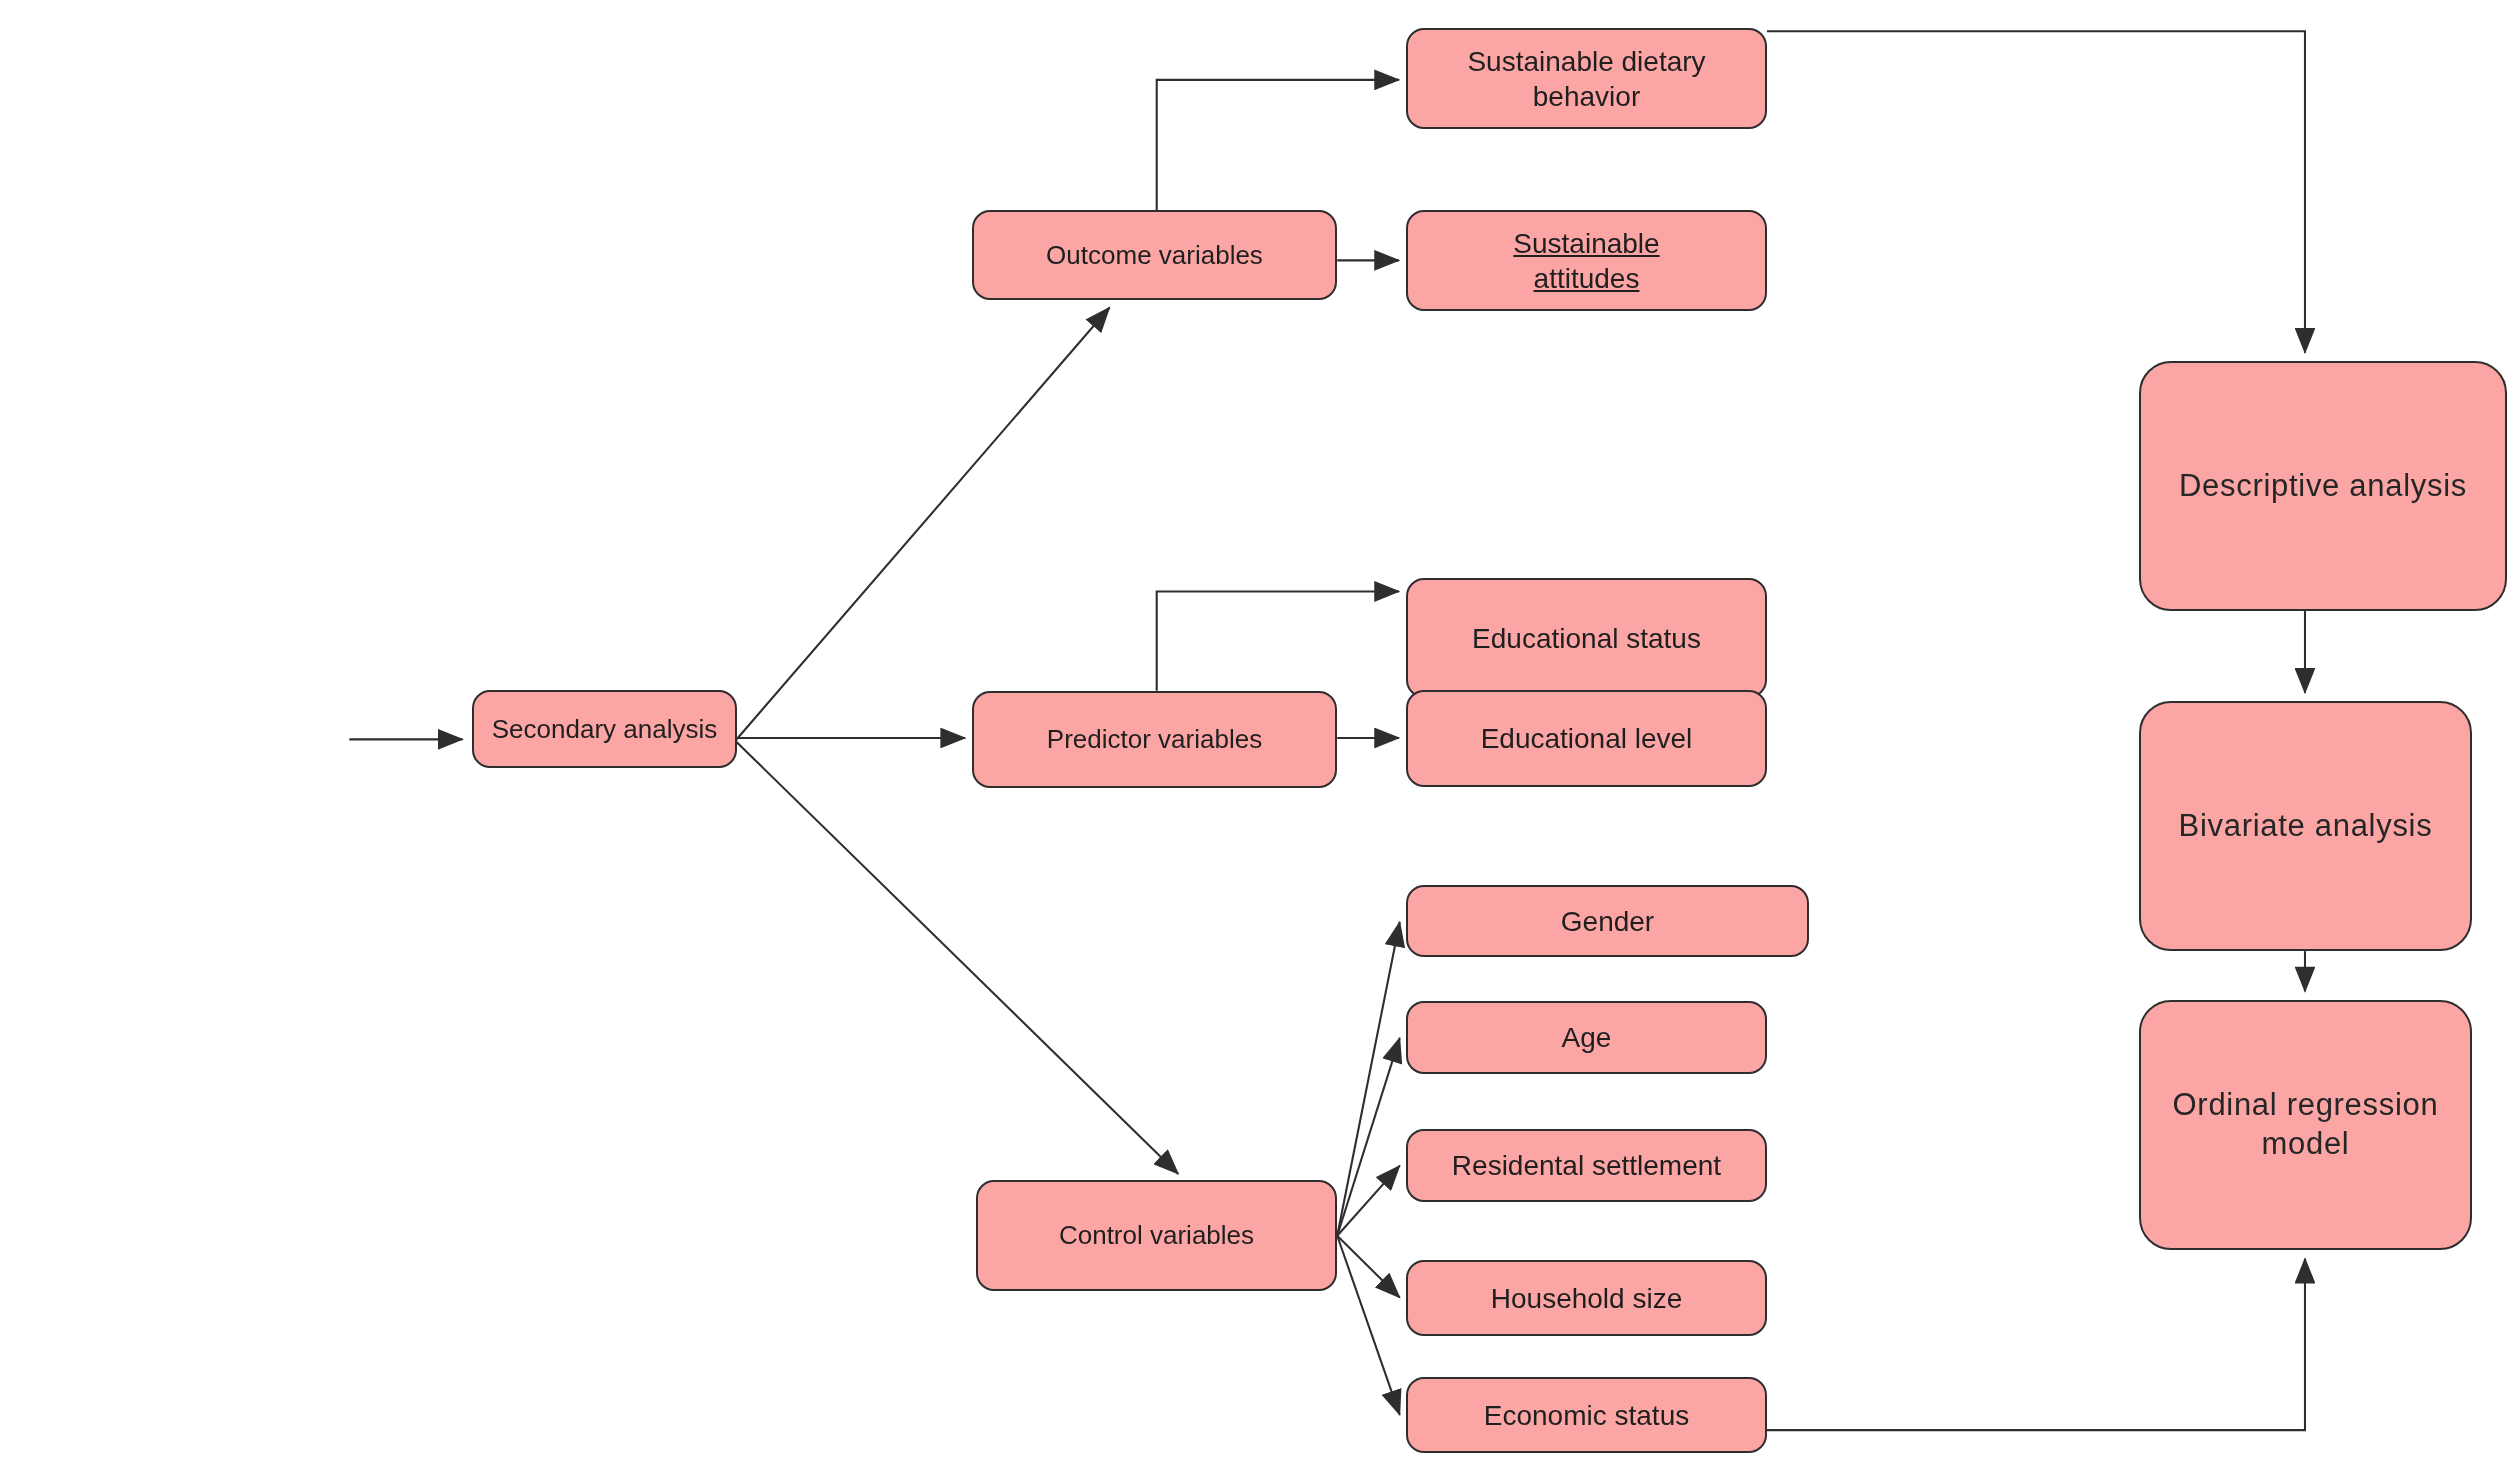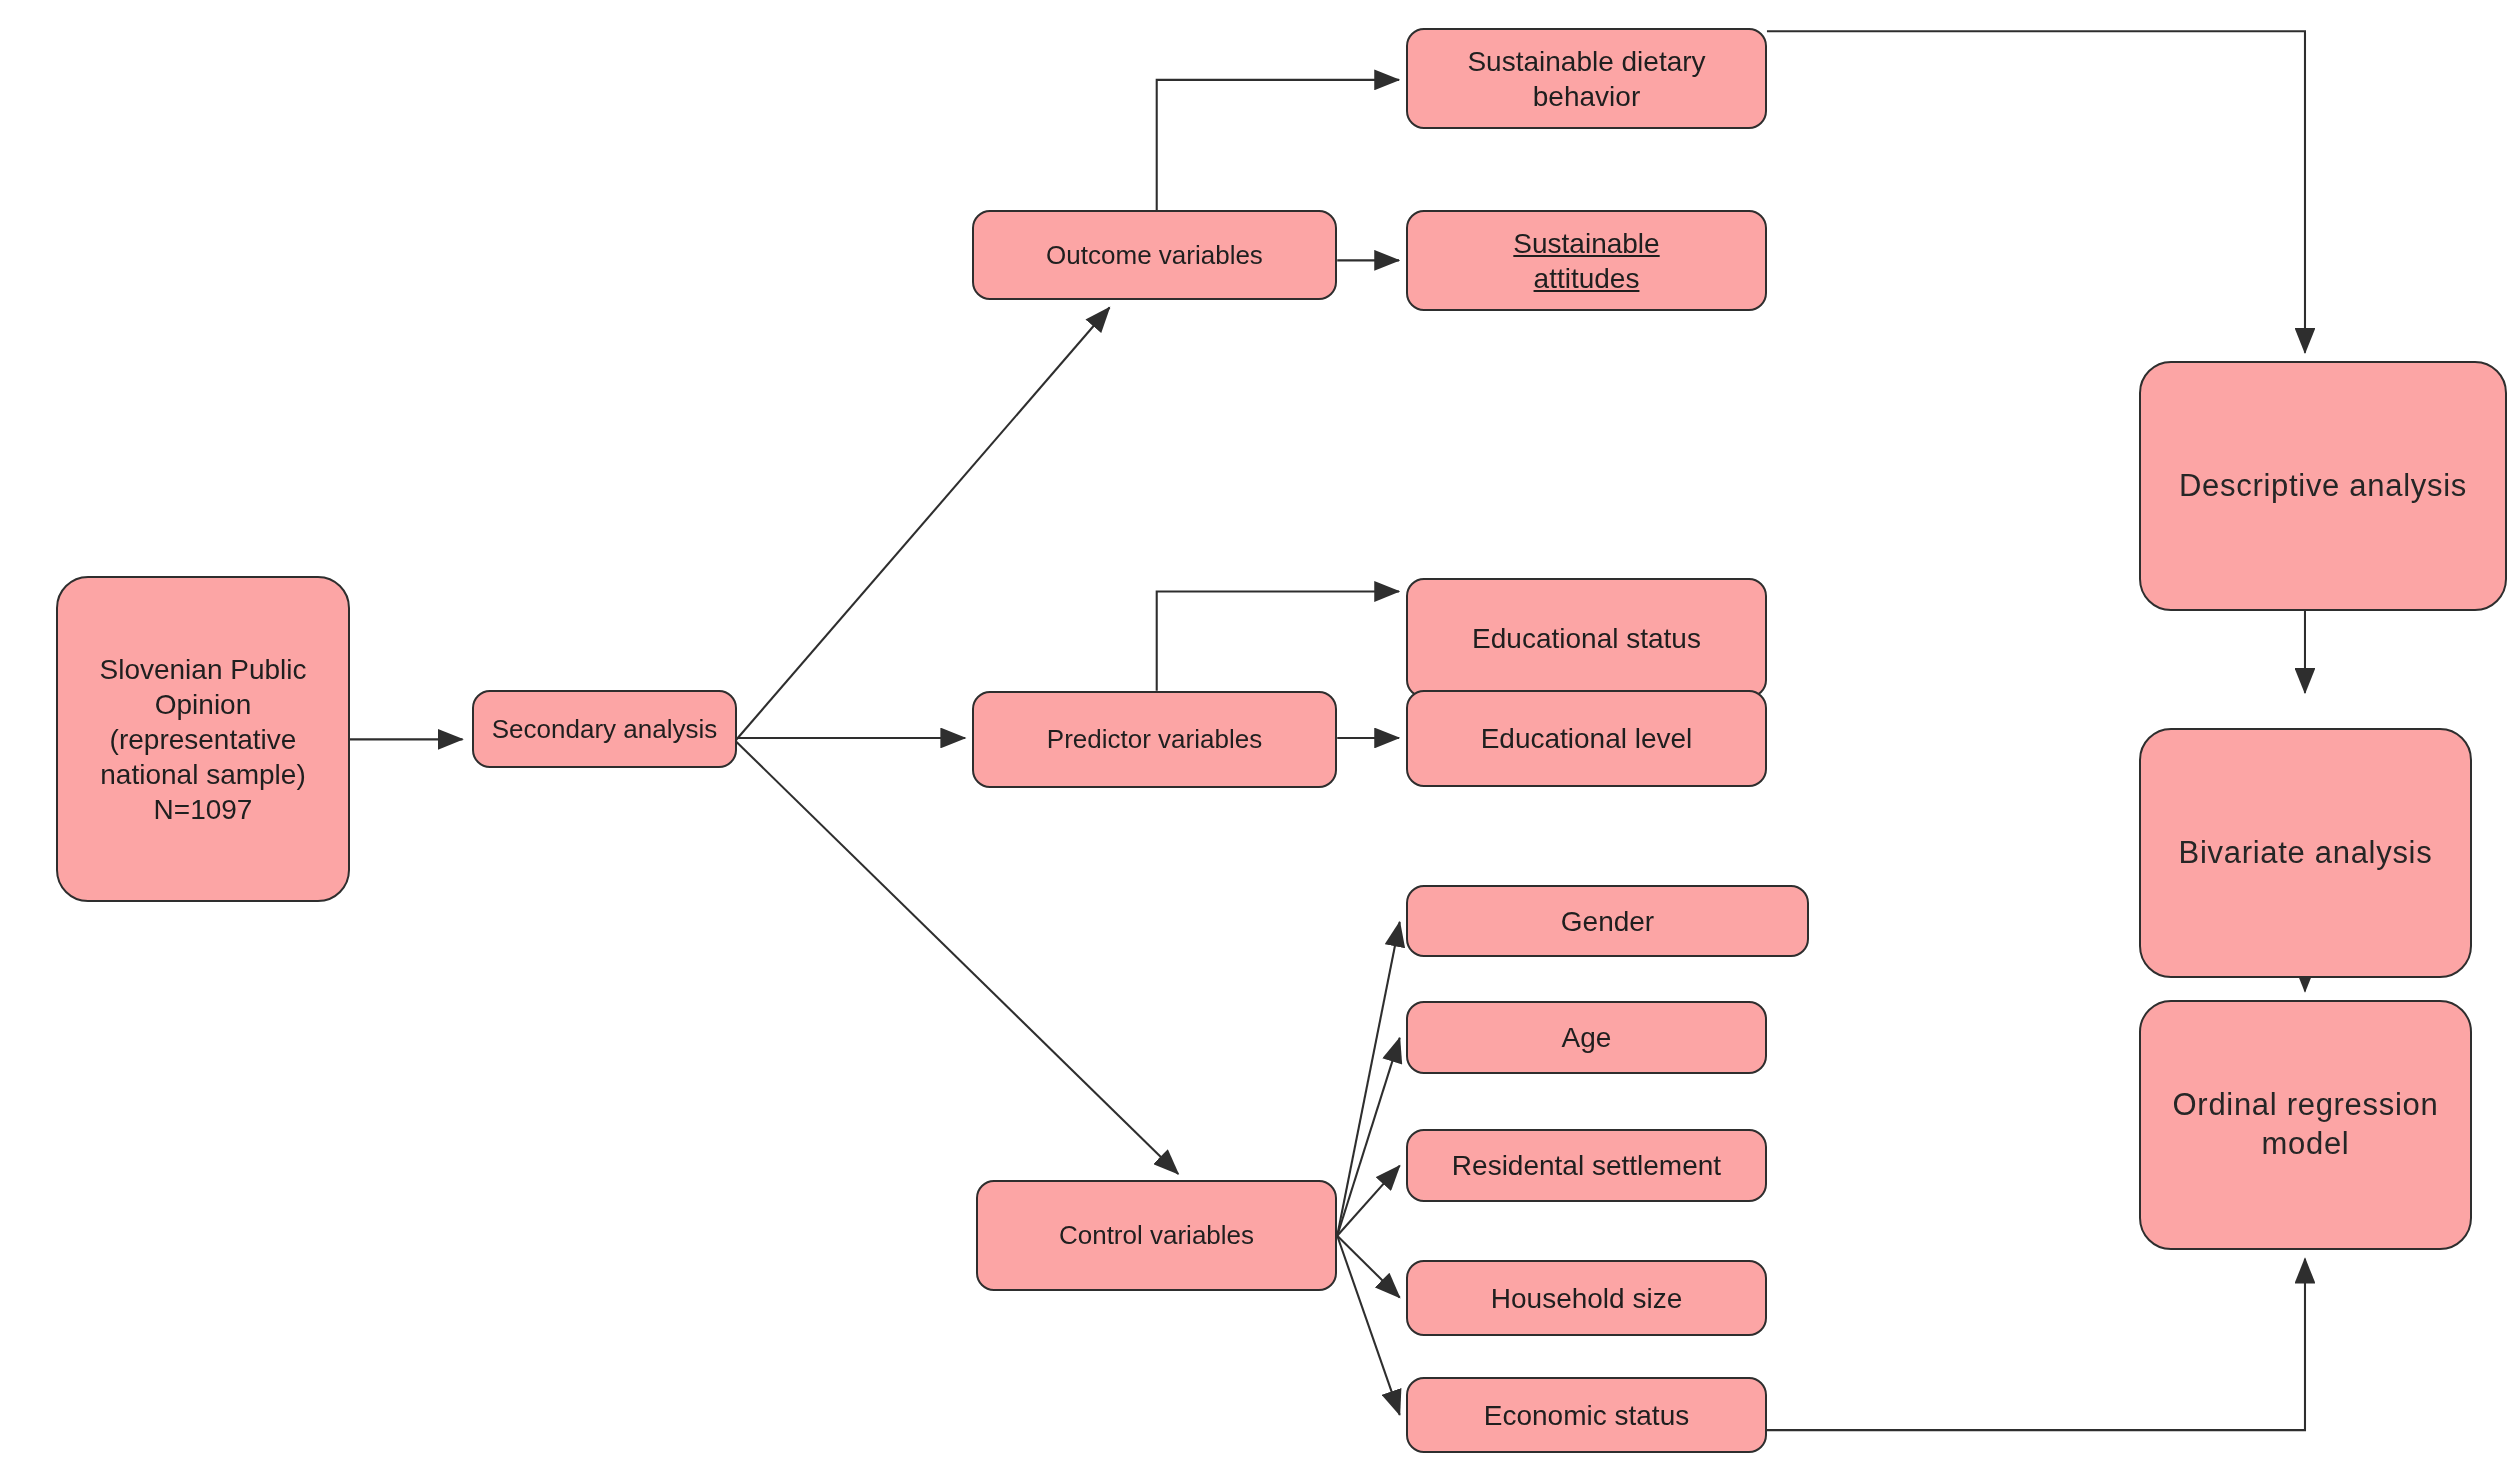--- a/index.html
+++ b/index.html
@@ -52,21 +52,21 @@
   #n-edustatus   { left: 1406px; top: 578px;  width: 361px; height: 120px; }
   #n-predictor   { left: 972px; top: 691px;  width: 365px; height: 97px; }
   #n-edulevel    { left: 1406px; top: 690px;  width: 361px; height: 97px; }
   #n-control     { left: 976px; top: 1180px; width: 361px; height: 111px; }
   #n-gender      { left: 1406px; top: 885px; width: 403px; height: 72px; }
   #n-age         { left: 1406px; top: 1001px; width: 361px; height: 73px; }
   #n-residental  { left: 1406px; top: 1129px; width: 361px; height: 73px; }
   #n-household   { left: 1406px; top: 1260px; width: 361px; height: 76px; }
   #n-economic    { left: 1406px; top: 1377px; width: 361px; height: 76px; }
   #n-descriptive { left: 2139px; top: 361px;  width: 368px; height: 250px; }
-  #n-bivariate   { left: 2139px; top: 701px; width: 333px; height: 250px; margin-top: 27px; }
+  #n-bivariate   { left: 2139px; top: 701px; width: 333px; height: 250px; }
   #n-ordinal     { left: 2139px; top: 1000px; width: 333px; height: 250px; }
 
   .connectors path {
     fill: none;
     stroke: #2e2e2e;
     stroke-width: 3px;
   }
 </style>
 </head>
 <body>
@@ -92,25 +92,20 @@
     <path d="M1926,1780 L2016,1495" marker-end="url(#arrow)"></path>
     <path d="M1926,1780 L2016,1679" marker-end="url(#arrow)"></path>
     <path d="M1926,1780 L2016,1869" marker-end="url(#arrow)"></path>
     <path d="M1926,1780 L2016,2038" marker-end="url(#arrow)"></path>
     <path d="M2545,45 H3320 V508" marker-end="url(#arrow)"></path>
     <path d="M3320,880 V998" marker-end="url(#arrow)"></path>
     <path d="M3320,1370 V1428" marker-end="url(#arrow)"></path>
     <path d="M2545,2060 H3320 V1813" marker-end="url(#arrow)"></path>
   </svg>
 
-  <div id="n-source" class="node biground">Slovenian Public
-Opinion
-(representative
-national sample)
-N=1097</div>
 
   <div id="n-secondary" class="node hub">Secondary analysis</div>
 
   <div id="n-outcome" class="node hub">Outcome variables</div>
 
   <div id="n-dietary" class="node child">Sustainable dietary
 behavior</div>
 
   <div id="n-attitudes" class="node child">Sustainable
 attitudes</div>

